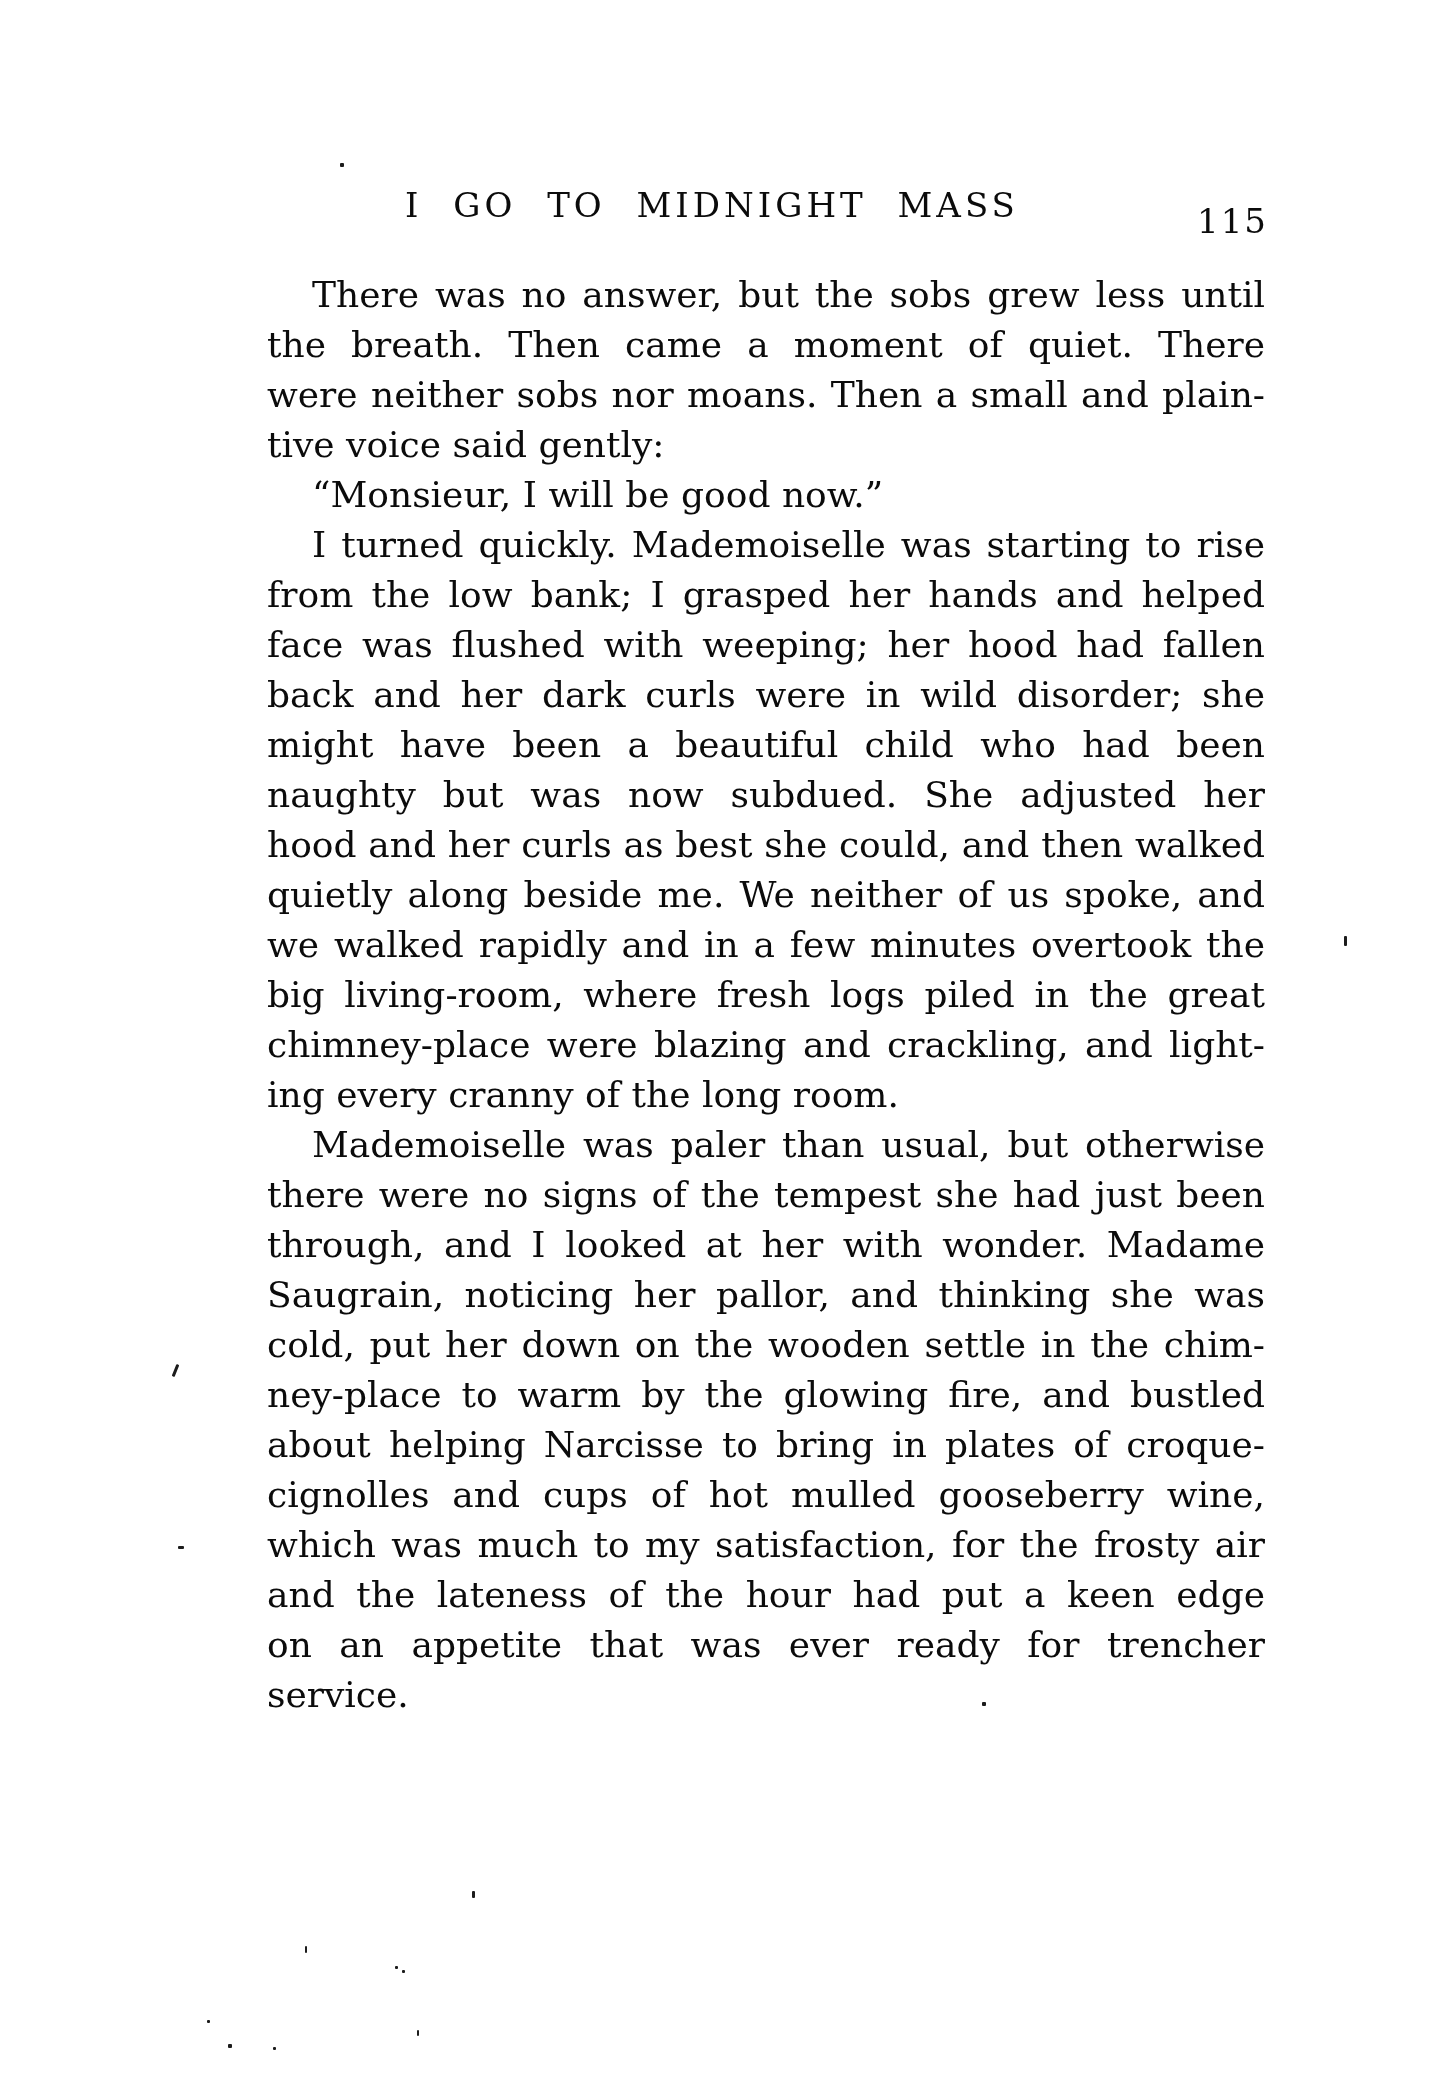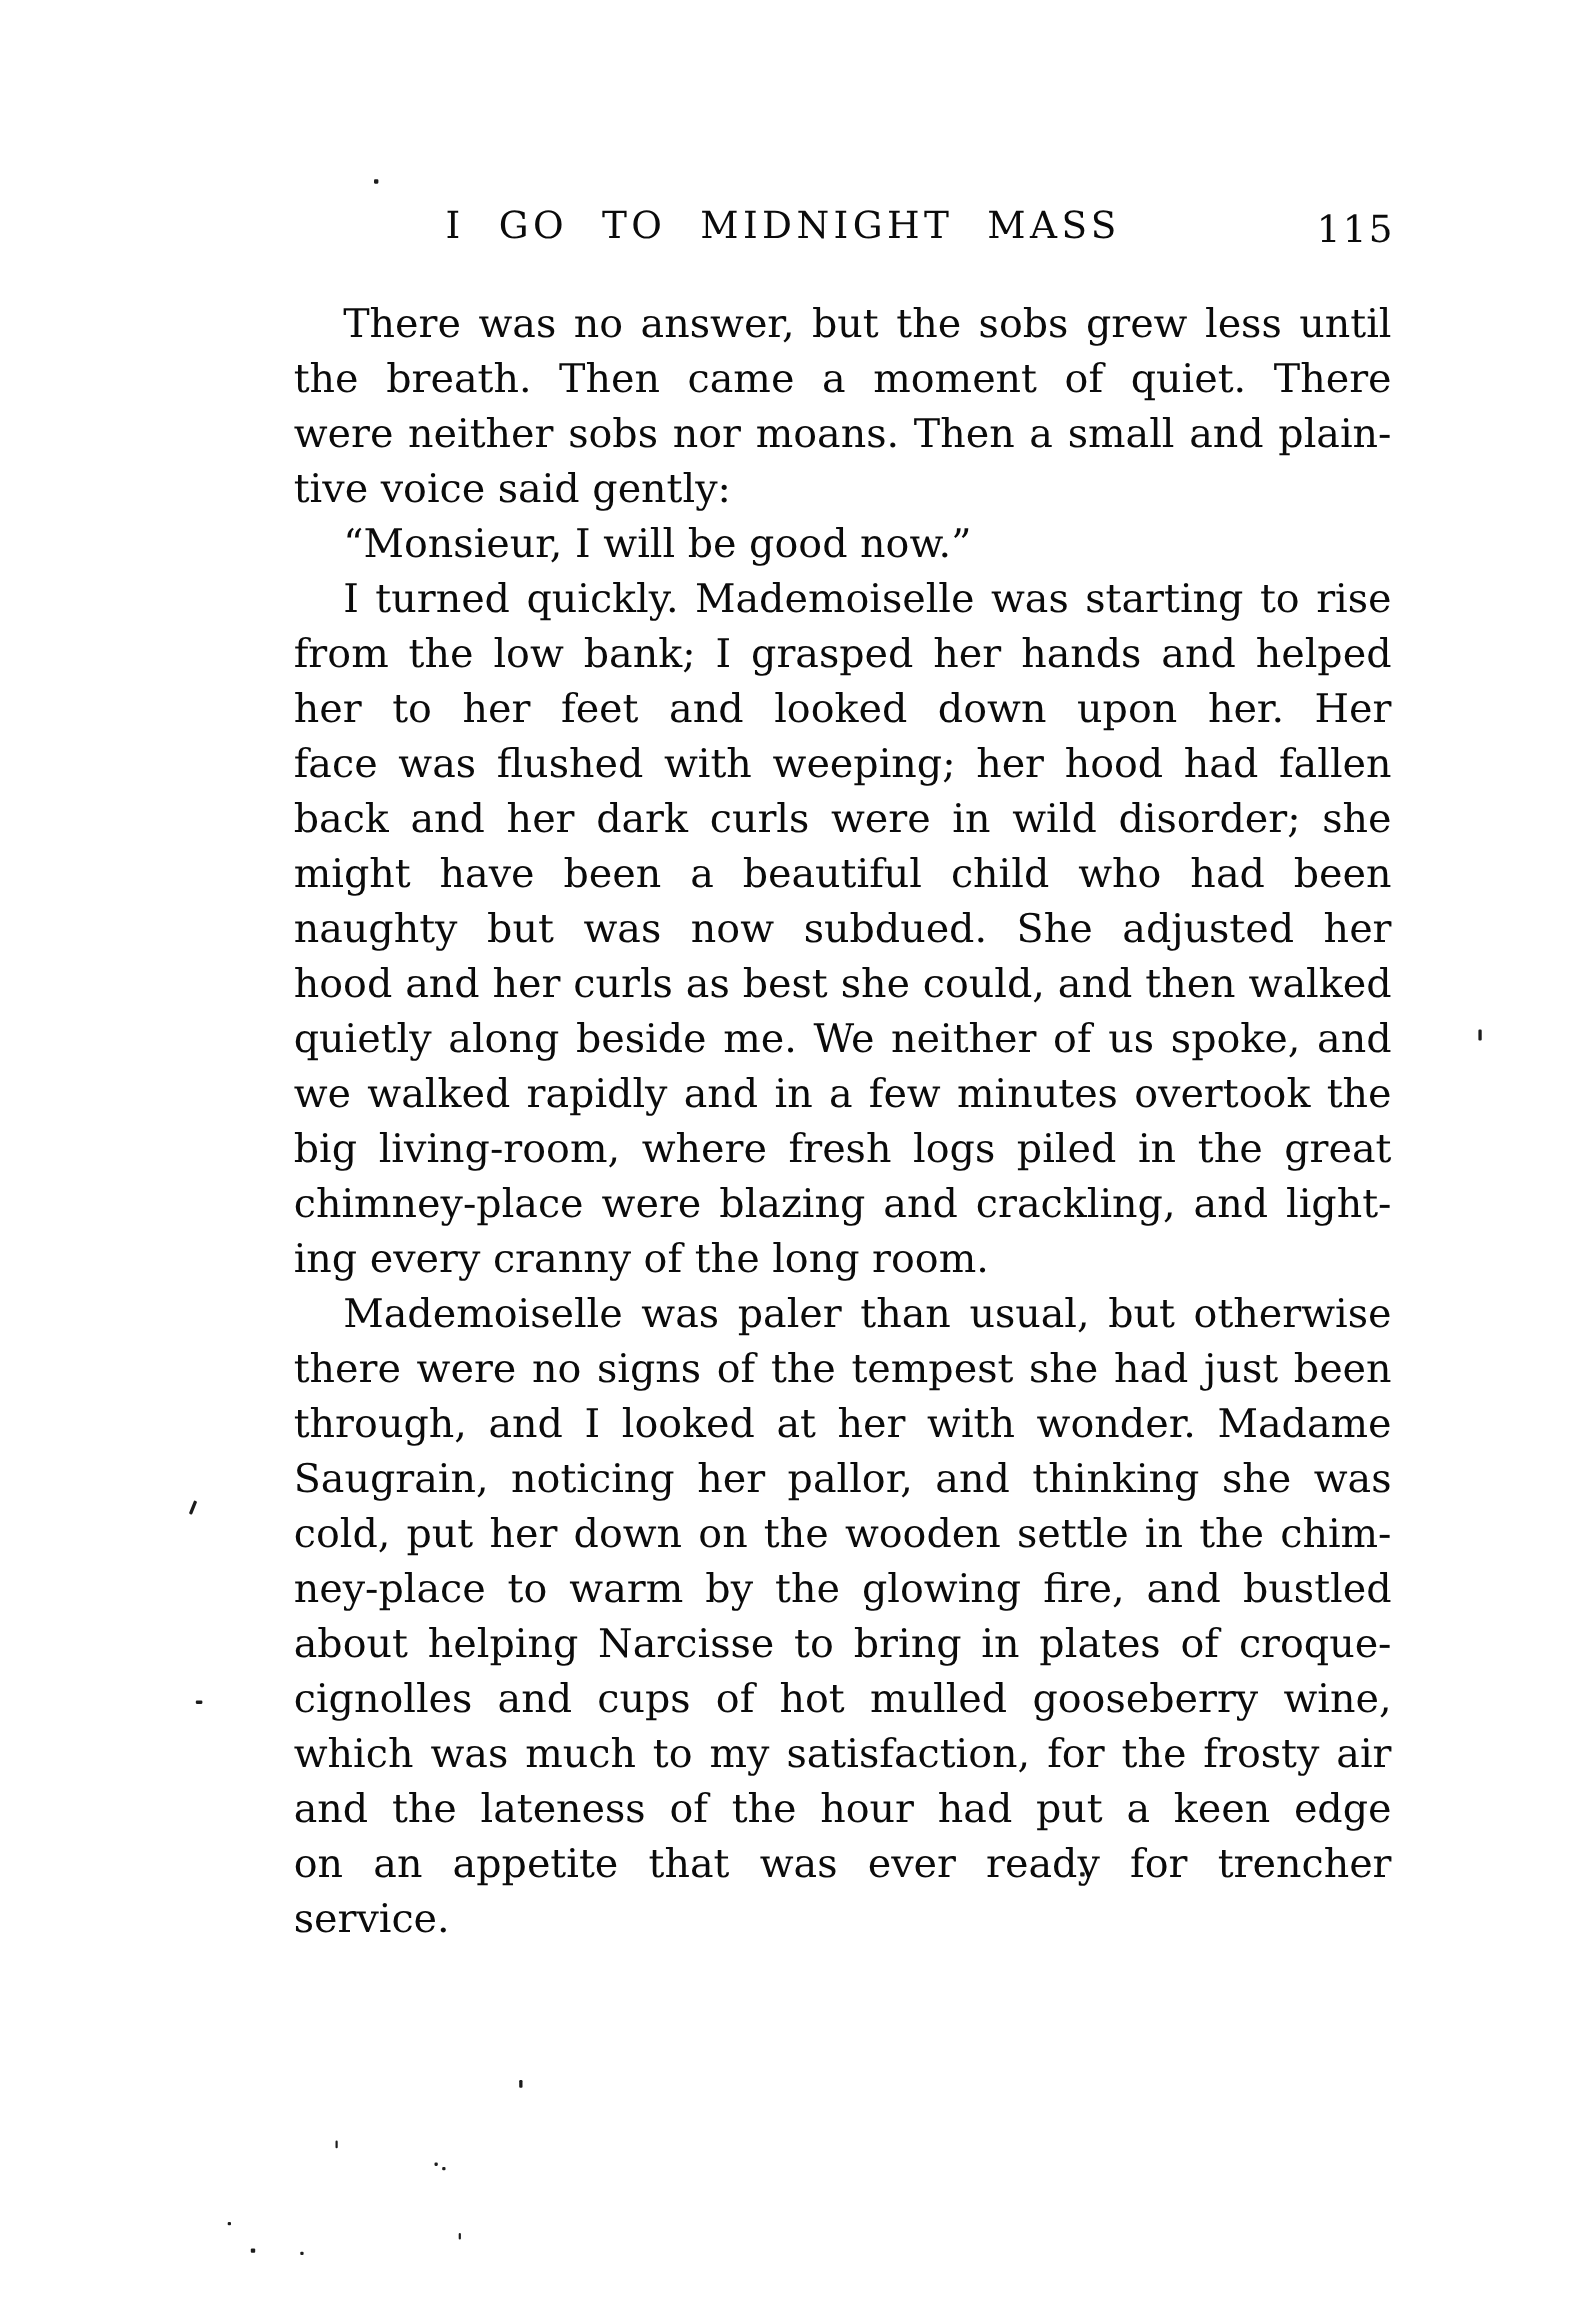--- a/index.html
+++ b/index.html
@@ -33,21 +33,21 @@
     top: 0;
     width: 880px;
     text-align: center;
     letter-spacing: 4px;
     word-spacing: 16px;
     white-space: nowrap;
   }
   .running-header .folio {
     position: absolute;
     right: 2px;
-    top: 4px;
+    top: 16px;
     letter-spacing: 2px;
   }
   .text-block {
     position: absolute;
     left: 267px;
     top: 270px;
     width: 998px;
     font-size: 36px;
   }
   .paragraph {
@@ -89,21 +89,20 @@
         <div class="line">the breath. Then came a moment of quiet. There</div>
         <div class="line">were neither sobs nor moans. Then a small and plain-</div>
         <div class="line last">tive voice said gently:</div>
       </div>
       <div class="paragraph">
         <div class="line first last">“Monsieur, I will be good now.”</div>
       </div>
       <div class="paragraph">
         <div class="line first">I turned quickly. Mademoiselle was starting to rise</div>
         <div class="line">from the low bank; I grasped her hands and helped</div>
-        <div class="line">her to her feet and looked down upon her. Her</div>
         <div class="line">face was flushed with weeping; her hood had fallen</div>
         <div class="line">back and her dark curls were in wild disorder; she</div>
         <div class="line">might have been a beautiful child who had been</div>
         <div class="line">naughty but was now subdued. She adjusted her</div>
         <div class="line">hood and her curls as best she could, and then walked</div>
         <div class="line">quietly along beside me. We neither of us spoke, and</div>
         <div class="line">we walked rapidly and in a few minutes overtook the</div>
         <div class="line">big living-room, where fresh logs piled in the great</div>
         <div class="line">chimney-place were blazing and crackling, and light-</div>
         <div class="line last">ing every cranny of the long room.</div>

